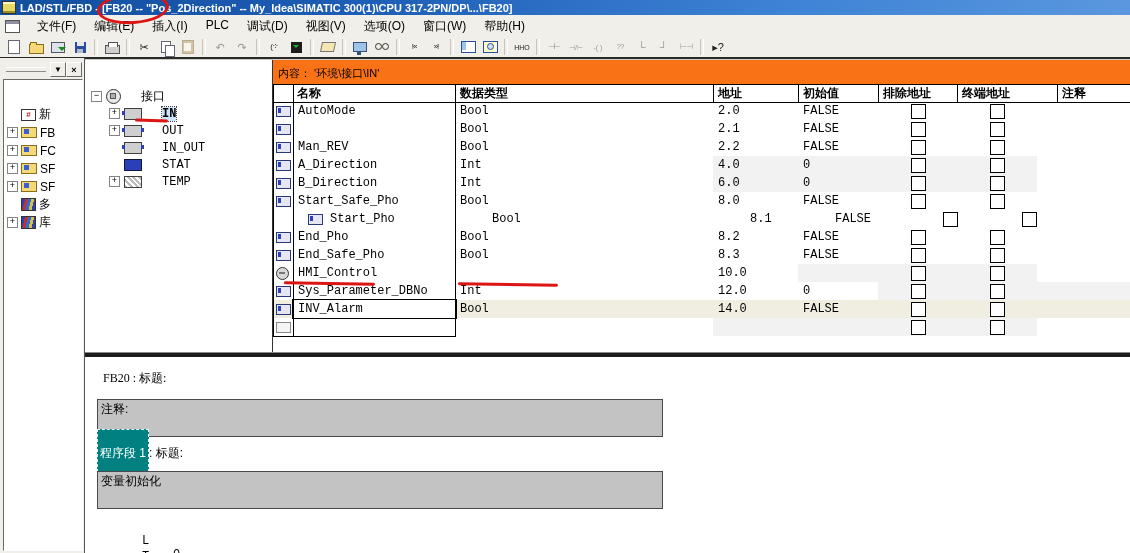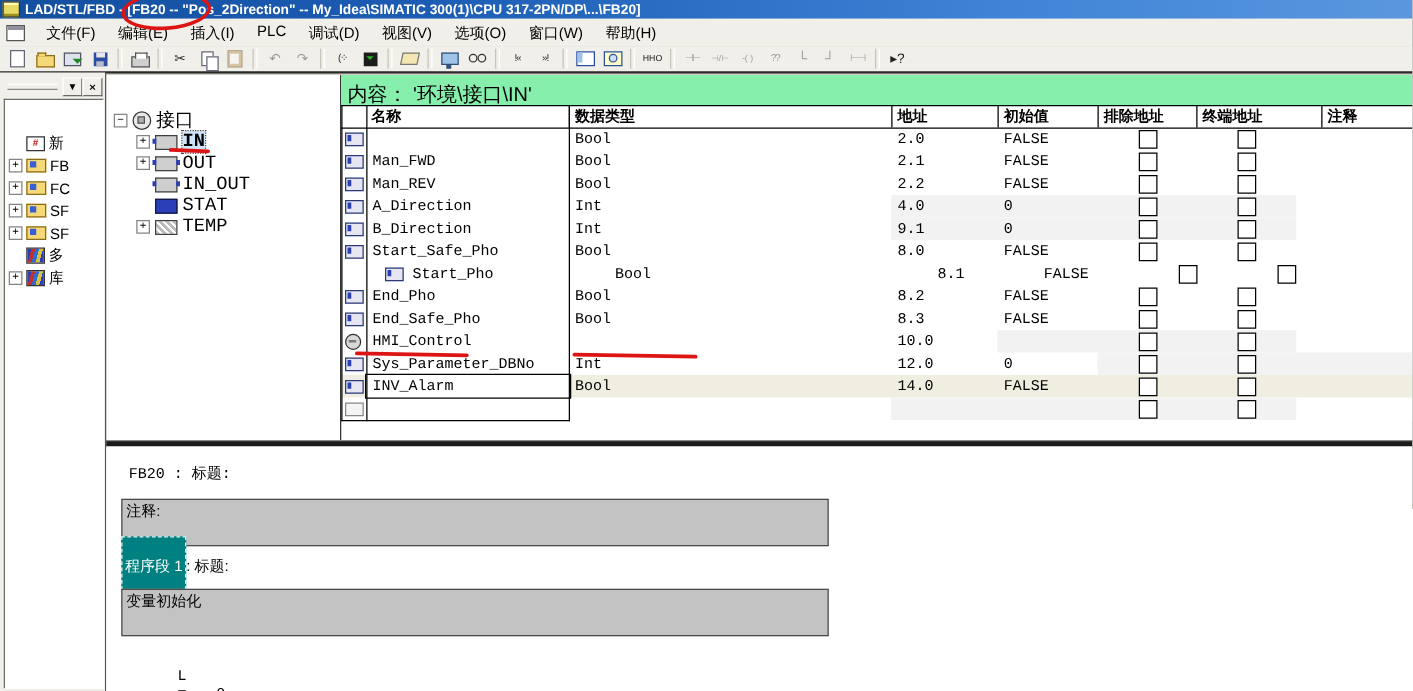--- a/index.html
+++ b/index.html
@@ -93,26 +93,26 @@
   .tplus{width:9px;height:9px;border:1px solid #848484;background:#fff;font-size:9px;line-height:7px;text-align:center;flex:none;}
   .tplus.none{visibility:hidden;}
   .ticon{margin-left:4px;flex:none;position:relative;width:16px;height:10px;}
   .ti-decl{background:#cfcfcf;border:1px solid #404040;}
   .ti-decl::before{content:"";position:absolute;left:-3px;top:2px;width:3px;height:4px;background:#2a3fb8;}
   .ti-decl.out::after{content:"";position:absolute;right:-3px;top:2px;width:3px;height:4px;background:#2a3fb8;}
   .ti-stat{background:#2a3fb8;border:1px solid #101840;}
   .ti-temp{background:repeating-linear-gradient(45deg,#bbb 0 2px,#fff 2px 4px);border:1px solid #404040;}
   .ti-root{width:13px;height:13px;border:1px solid #333;border-radius:50%;background:#e8e8e8;}
   .ti-root::before{content:"";position:absolute;left:3px;top:3px;width:6px;height:6px;background:#b0b0b0;border:1px solid #555;box-sizing:border-box;}
-  .tlabel{margin-left:4px;font-family:"Liberation Mono","DejaVu Sans Mono",monospace;font-size:15px;white-space:nowrap;}
+  .tlabel{margin-left:20px;font-family:"Liberation Mono","DejaVu Sans Mono",monospace;font-size:12px;white-space:nowrap;}
   .tlabel.zh{font-family:"Liberation Sans","DejaVu Sans",sans-serif;}
   .tlabel.sel{background:#cde4fa;outline:1px dotted #444;font-weight:bold;}
 
   
-  #contents-bar{left:273px;top:60px;width:857px;height:24px;background:#86efac;font-size:16px;padding-top:6px;padding-left:5px;box-sizing:border-box;white-space:nowrap;}
+  #contents-bar{left:273px;top:60px;width:857px;height:24px;background:#f97316;font-size:11px;padding-top:6px;padding-left:5px;box-sizing:border-box;white-space:nowrap;}
   #tablereg{left:273px;top:84px;width:857px;height:253px;background:#fff;}
   .hcell{position:absolute;top:0;height:18px;line-height:18px;font-weight:bold;padding-left:4px;box-sizing:border-box;white-space:nowrap;overflow:hidden;border-left:1px solid #000;}
   #hdr-top{position:absolute;left:0;top:0;width:857px;height:1px;background:#000;}
   #hdr-bot{position:absolute;left:0;top:18px;width:857px;height:1px;background:#000;}
   .vline{position:absolute;top:0;width:1px;background:#000;height:253px;}
   .trow{position:absolute;left:0;width:857px;height:18px;}
   .cell{position:absolute;top:0;height:18px;line-height:18px;font-family:"Liberation Mono","DejaVu Sans Mono",monospace;font-size:12px;padding-left:5px;box-sizing:border-box;white-space:nowrap;}
   .shade{position:absolute;top:0;height:18px;} .c-name{left:20px;width:163px;} .c-type{left:182px;width:258px;}
   .c-addr{left:440px;width:85px;} .c-init{left:525px;width:80px;}
   .c-excl{left:605px;width:79px;} .c-term{left:684px;width:80px;} .c-cmt{left:784px;width:99px;}
@@ -126,21 +126,21 @@
   .cbx.excl{left:638px;} .cbx.term{left:717px;}
   .focusbox{outline:1px solid #000;background:#fff;}
   #tbl-bottomline{position:absolute;left:0;top:252px;width:183px;height:1px;background:#000;}
 
   
   .redline{position:absolute;height:3px;background:#dd1414;border-radius:2px;z-index:40;}
 
   
   #splitter{left:85px;top:352px;width:1045px;height:5px;background:#1c1c1c;border-top:1px solid #888;}
   #codearea{left:85px;top:357px;width:1045px;height:196px;background:#fff;font-family:"Liberation Mono","DejaVu Sans Mono",monospace;font-size:12px;}
-  #blocktitle{position:absolute;left:18px;top:13px;white-space:nowrap;}
+  #blocktitle{position:absolute;left:18px;top:13px;white-space:nowrap;font-family:Liberation Serif, serif;}
   .graybox{position:absolute;left:12px;width:566px;height:38px;background:#c3c3c3;border:1px solid #4a4a4a;box-sizing:border-box;padding:1px 3px;font-family:"Liberation Sans","DejaVu Sans",sans-serif;}
   #cmtbox{top:42px;} #netcmtbox{top:114px;}
   #netline{position:absolute;left:12px;top:88px;white-space:nowrap;font-family:"Liberation Sans","DejaVu Sans",sans-serif;}
   #netchip{background:#008080;color:#fff;border:1px dashed #e8f8f8;padding:16px 2px;}
   .codeline{position:absolute;left:0;width:1000px;height:16px;white-space:pre;}
   .cop{position:absolute;left:57px;} .coperand{position:absolute;left:88px;} .csym{position:absolute;left:295px;}
 </style>
 </head>
 <body>
 
@@ -357,31 +357,31 @@
     <div class="hcell c-addr">地址</div>
     <div class="hcell c-init">初始值</div>
     <div class="hcell c-excl">排除地址</div>
     <div class="hcell c-term">终端地址</div>
     <div class="hcell c-cmt">注释</div>
     <div id="hdr-bot"></div>
     <div id="rows-mount">
         <div class="trow" style="top: 18px;">
       <span class="shade"></span>
       <span class="declrow-icon"></span>
+      <span class="cell c-name">AutoMode</span>
       <span class="cell c-type">Bool</span>
       <span class="cell c-addr">2.0</span>
       <span class="cell c-init">FALSE</span>
       <span class="cbx excl"></span>
       <span class="cbx term"></span>
       <span class="cell c-cmt"></span>
     </div>
         <div class="trow" style="top: 36px;">
       <span class="shade"></span>
       <span class="declrow-icon"></span>
-      <span class="cell c-name">Man_FWD</span>
       <span class="cell c-type">Bool</span>
       <span class="cell c-addr">2.1</span>
       <span class="cell c-init">FALSE</span>
       <span class="cbx excl"></span>
       <span class="cbx term"></span>
       <span class="cell c-cmt"></span>
     </div>
         <div class="trow" style="top: 54px;">
       <span class="shade"></span>
       <span class="declrow-icon"></span>
@@ -402,21 +402,21 @@
       <span class="cell c-init">0</span>
       <span class="cbx excl"></span>
       <span class="cbx term"></span>
       <span class="cell c-cmt"></span>
     </div>
         <div class="trow" style="top: 90px;">
       <span class="shade" style="left: 440px; width: 324px; background: rgb(242, 242, 242);"></span>
       <span class="declrow-icon"></span>
       <span class="cell c-name">B_Direction</span>
       <span class="cell c-type">Int</span>
-      <span class="cell c-addr">9.1</span>
+      <span class="cell c-addr">6.0</span>
       <span class="cell c-init">0</span>
       <span class="cbx excl"></span>
       <span class="cbx term"></span>
       <span class="cell c-cmt"></span>
     </div>
         <div class="trow" style="top: 108px;">
       <span class="shade"></span>
       <span class="declrow-icon"></span>
       <span class="cell c-name">Start_Safe_Pho</span>
       <span class="cell c-type">Bool</span>

